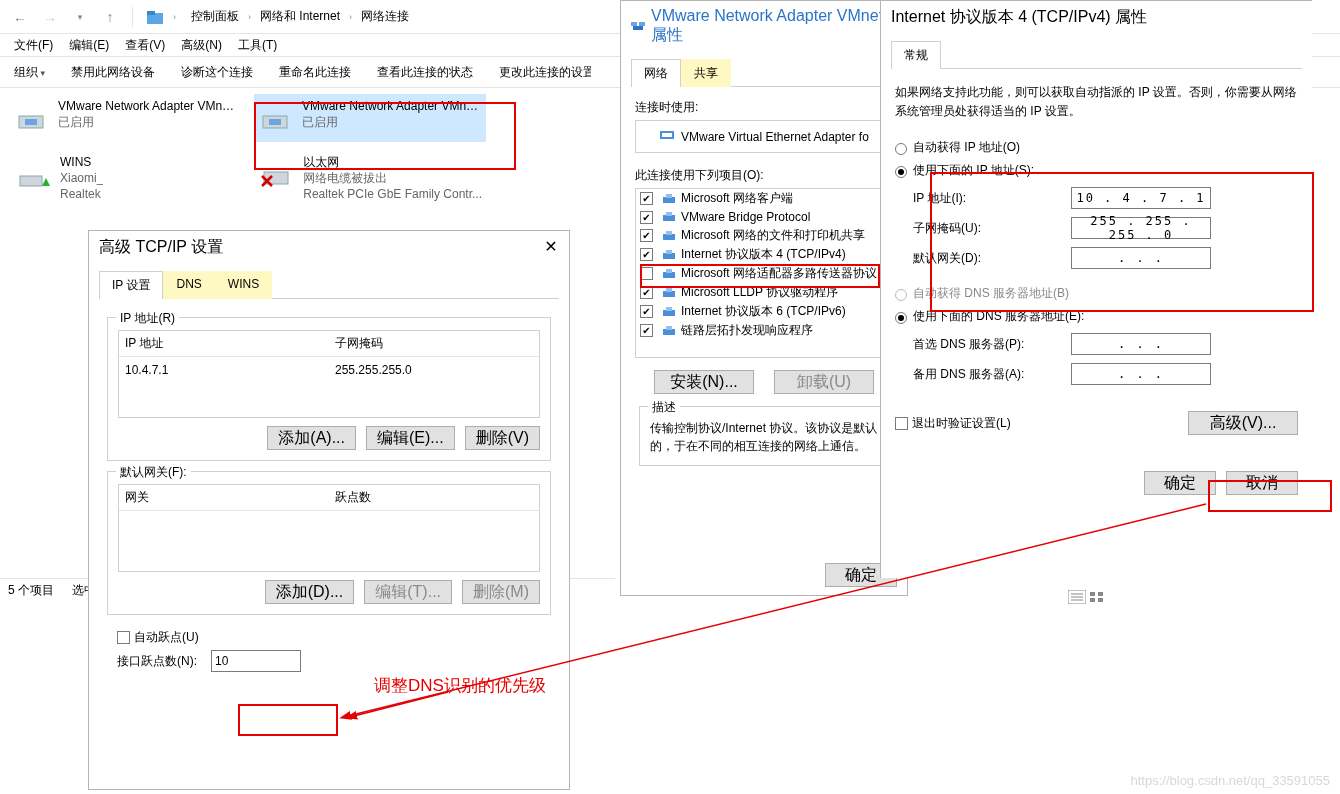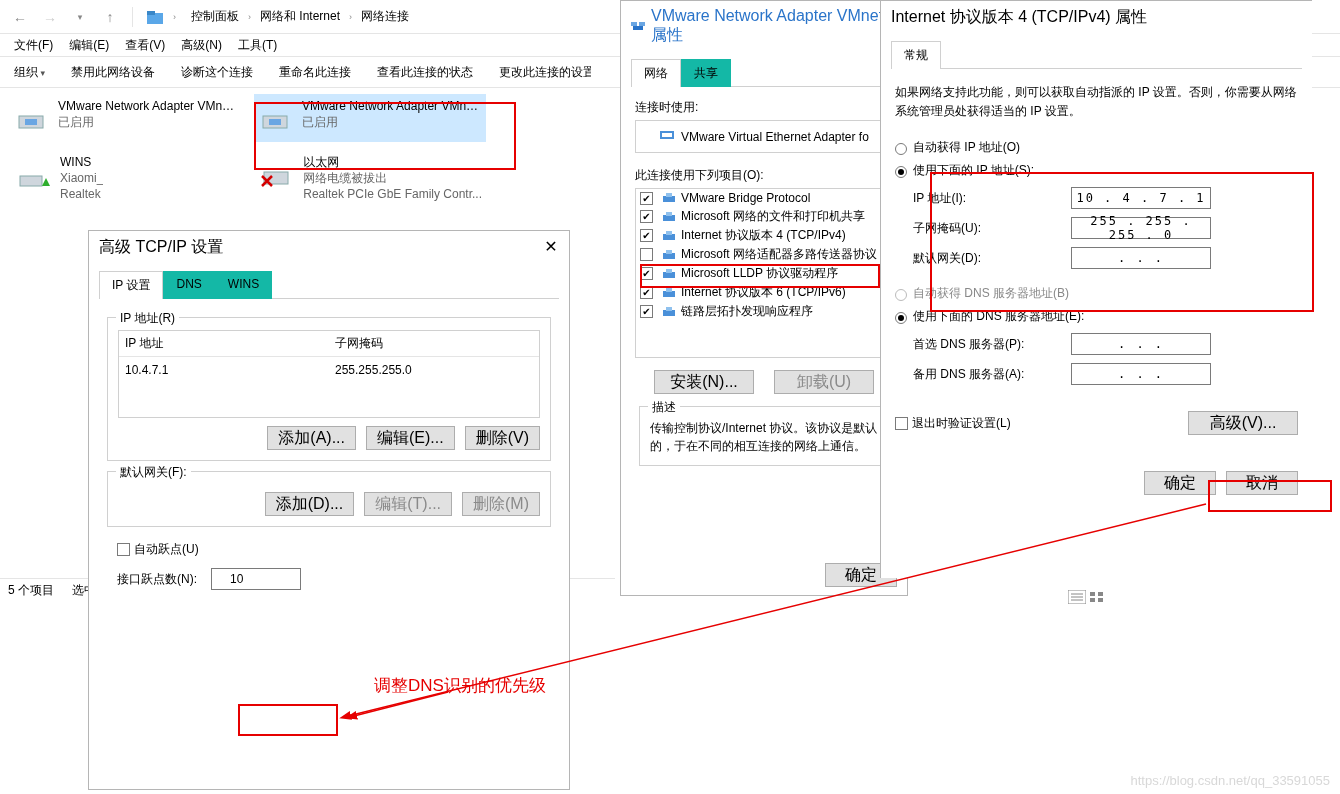--- a/index.html
+++ b/index.html
@@ -23,42 +23,42 @@
   .ad-text .ln { white-space:nowrap; overflow:hidden; text-overflow:ellipsis; max-width:180px; }
   .ad-text .sub { color:#666; }
   .redbox { position:absolute; border:2px solid #e60000; pointer-events:none; }
 
   .statusbar { position:absolute; left:0; bottom:192px; width:615px; height:24px; border-top:1px solid #e5e5e5; padding:0 8px; gap:18px; }
 
   
   .dlg { position:absolute; background:#fff; border:1px solid #b5b5b5; }
   .dlg-title { padding:6px 10px; font-size:16px; display:flex; align-items:center; gap:6px; }
   .tabstrip { display:flex; border-bottom:1px solid #d0d0d0; margin:6px 10px 0 10px; }
-  .tab { padding:5px 12px; border:1px solid transparent; border-bottom:none; position:relative; top:1px; background:#14b8a6; }
+  .tab { padding:5px 12px; border:1px solid transparent; border-bottom:none; position:relative; top:1px; background:#fef9c3; }
   .tab.active { background:#fff; border-color:#d0d0d0; }
   .dlg-body { padding:8px 14px; }
   .group { border:1px solid #d0d0d0; padding:12px 10px 10px 10px; margin:10px 4px; position:relative; }
   .group > .legend { position:absolute; top:-8px; left:8px; background:#fff; padding:0 4px; font-size:12px; }
   .btn { min-width:72px; height:24px; background:#e1e1e1; border:1px solid #adadad; display:inline-flex; align-items:center; justify-content:center; padding:0 10px; font-size:16px; }
   .btn.dis { color:#8a8a8a; }
   .btn-row { display:flex; gap:10px; justify-content:flex-end; margin-top:8px; }
   .tbl { width:100%; border:1px solid #d0d0d0; font-size:12px; }
   .tbl .hd { display:flex; border-bottom:1px solid #e5e5e5; background:#fff; }
   .tbl .cell { padding:4px 6px; flex:1; }
   .tbl .body { min-height:60px; padding:2px 0; }
   .tbl .r { display:flex; }
   .chk { width:13px; height:13px; border:1px solid #7a7a7a; display:inline-block; text-align:center; line-height:11px; font-size:10px; margin-right:4px; }
   .chk.on::before { content:"✔"; }
   .radio { width:12px; height:12px; border:1px solid #7a7a7a; border-radius:50%; display:inline-block; margin-right:6px; position:relative; top:1px; }
   .radio.on::after { content:""; position:absolute; left:2px; top:2px; width:6px; height:6px; background:#000; border-radius:50%; }
   .radio.dis { border-color:#bbb; }
   .field-row { display:flex; align-items:center; margin:8px 0; gap:8px; }
   .field-row .lab { width:150px; }
   .ipbox { width:140px; height:22px; border:1px solid #7a7a7a; text-align:center; letter-spacing:2px; font-family:Consolas,monospace; font-size:12px; display:flex; align-items:center; justify-content:center; background:#fff;}
-  .txtbox { width:90px; height:22px; border:1px solid #7a7a7a; padding:0 18px; display:flex; align-items:center; }
+  .txtbox { width:90px; height:22px; border:1px solid #7a7a7a; padding:0 3px; display:flex; align-items:center; }
   .list { border:1px solid #d0d0d0; background:#fff; }
   .list-item { display:flex; align-items:center; gap:4px; padding:1px 4px; }
   .proto-icon { width:16px; height:16px; display:inline-block; }
   .close-x { position:absolute; right:8px; top:6px; width:20px; height:20px; text-align:center; line-height:20px; }
 
   .annot { position:absolute; color:#e60000; font-size:17px; pointer-events:none; }
   svg.arrow { position:absolute; pointer-events:none; }
   .watermark { position:absolute; right:10px; bottom:6px; color:#d8d8d8; font-size:13px; font-family:Arial; }
 </style>
 </head>
@@ -194,39 +194,46 @@
             <span>编辑(E)...</span>
           </span>
         <span class="btn">
             <span>删除(V)</span>
           </span>
       </div>
     </div>
 
     <div class="group">
       <span class="legend">默认网关(F):</span>
+      <div class="tbl">
+        <div class="hd">
+            <div class="cell">网关</div>
+            <div class="cell">跃点数</div>
+          </div>
+        <div class="body" style="min-height:60px"></div>
+      </div>
       <div class="btn-row">
         <span class="btn">
             <span>添加(D)...</span>
           </span>
         <span class="btn dis">
             <span>编辑(T)...</span>
           </span>
         <span class="btn dis">
             <span>删除(M)</span>
           </span>
       </div>
     </div>
 
     <div class="group" style="border:none;padding:4px 10px">
       <div class="row">
           <span class="chk"></span>
           <span>自动跃点(U)</span>
         </div>
-      <div class="row" style="margin-top:10px;gap:14px">
+      <div class="row" style="margin-top:4px;gap:14px">
         <span>接口跃点数(N):</span>
         <span class="txtbox">
             <span>10</span>
           </span>
       </div>
     </div>
   </div>
 </div>
 
 <div class="dlg" style="left:620px; top:0px; width:288px; height:596px;">
@@ -248,20 +255,28 @@
     <div style="margin:4px 0">连接时使用:</div>
     <div class="list" style="padding:6px 23px;display:flex;gap:6px;align-items:center">
       <span><svg width="16" height="16">
             <rect x="1" y="4" width="14" height="8" fill="#4a90d9"></rect>
             <rect x="3" y="6" width="10" height="4" fill="#fff"></rect>
           </svg></span>
       <span style="white-space:nowrap;overflow:hidden">VMware Virtual Ethernet Adapter for V</span>
     </div>
     <div style="margin:14px 0 4px 0">此连接使用下列项目(O):</div>
     <div class="list" id="proto-list" style="height:170px;overflow:hidden">
+        <div class="list-item">
+          <span class="chk on"></span>
+          <span class="proto-icon"><svg width="16" height="16">
+              <rect x="2" y="6" width="12" height="6" fill="#4a90d9"></rect>
+              <rect x="5" y="3" width="6" height="4" fill="#8fc1ee"></rect>
+            </svg></span>
+          <span>Microsoft 网络客户端</span>
+        </div>
         <div class="list-item">
           <span class="chk on"></span>
           <span class="proto-icon"><svg width="16" height="16">
               <rect x="2" y="6" width="12" height="6" fill="#4a90d9"></rect>
               <rect x="5" y="3" width="6" height="4" fill="#8fc1ee"></rect>
             </svg></span>
           <span>VMware Bridge Protocol</span>
         </div>
         <div class="list-item">
           <span class="chk on"></span>

